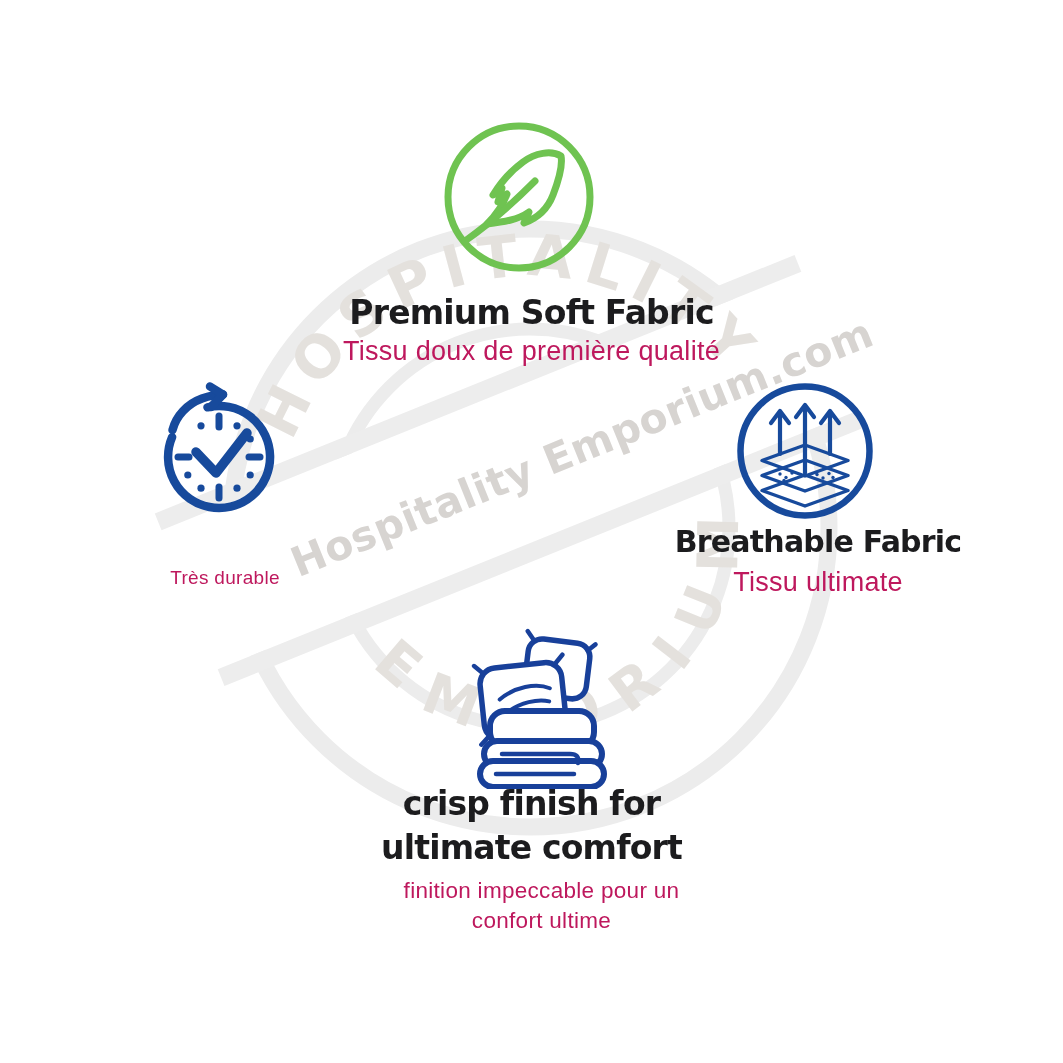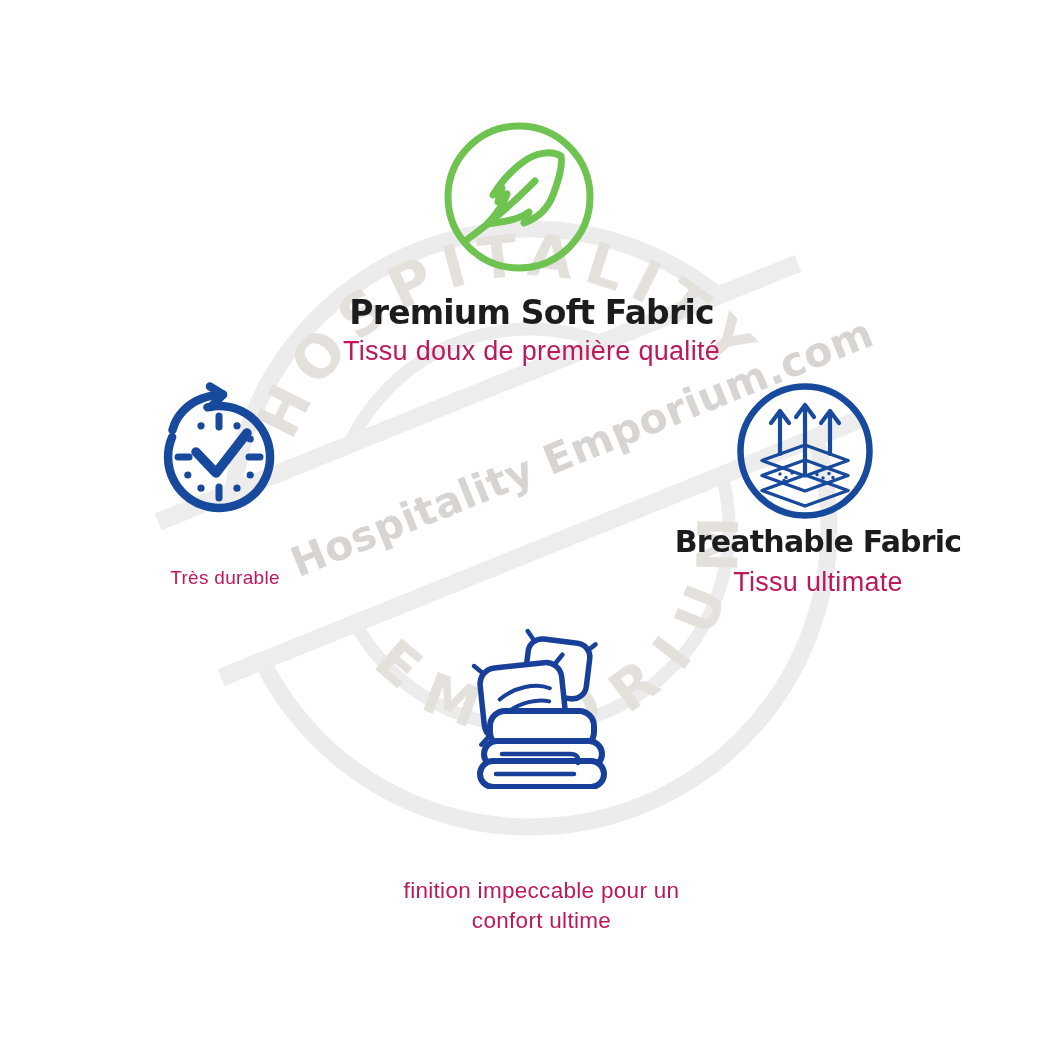--- a/index.html
+++ b/index.html
@@ -149,18 +149,22 @@
         <path d="M 28 42 L 20 34 M 101 40 L 109 32 M 27 106 L 19 113 M 102 107 L 110 114" fill="none" stroke-width="4.5"></path>
         <path d="M 42 70 C 58 59, 80 57, 93 64 M 47 84 C 62 75, 80 73, 91 77 M 54 95 C 63 90, 73 89, 81 91" fill="none" stroke-width="4"></path>
       </g>
       <rect x="32" y="84" width="104" height="36" rx="15" stroke-width="6"></rect>
       <rect x="26" y="114" width="118" height="26" rx="13" stroke-width="6"></rect>
       <rect x="22" y="134" width="124" height="26" rx="13" stroke-width="6"></rect>
       <path d="M 44 127 L 112 127 Q 122 127 120 136" fill="none" stroke-width="4.5"></path>
       <path d="M 38 147 L 116 147" fill="none" stroke-width="4.5"></path>
     </g>
   </svg>
+  <div class="feature centered title" style="top:782px; font-size:33px; line-height:44px;">
+    <div>crisp finish for</div>
+    <div>ultimate comfort</div>
+  </div>
   <div class="feature centered subtitle" style="top:876px; font-size:22.5px; line-height:30px;margin-left:20px;">
     <div>finition impeccable pour un</div>
     <div>confort ultime</div>
   </div>
 
 </div>
 
 </body></html>

